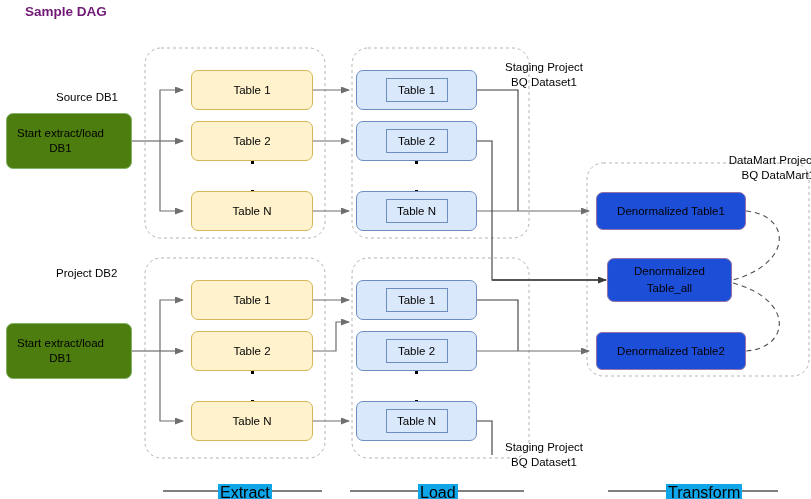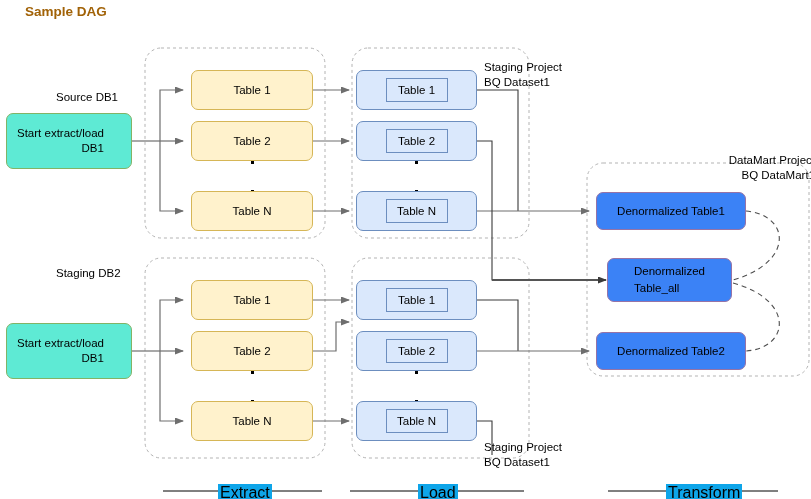--- a/index.html
+++ b/index.html
@@ -26,51 +26,52 @@
     color: #000000;
     white-space: pre;
     line-height: 14px;
   }
   .title {
     position: absolute;
     left: 25px;
     top: 4px;
     font-size: 13.5px;
     font-weight: bold;
-    color: #a16207;
+    color: #701a75;
     text-align: center;
   }
   .node {
     position: absolute;
     box-sizing: border-box;
     border-radius: 7px;
     display: flex;
     align-items: center;
     justify-content: center;
     font-size: 11.5px;
     color: #000000;
+    text-align: center;
   }
   .node-green {
-    background: #5eead4;
+    background: #4d7c0f;
     border: 1px solid #82b366;
     justify-content: flex-start;
     padding-left: 10px;
-    text-align: right;
+    text-align: center;
     line-height: 15px;
   }
   .node-yellow {
     background: #fff2cc;
     border: 1px solid #d6b656;
   }
   .node-blue {
     background: #dae8fc;
     border: 1px solid #6c8ebf;
   }
   .node-purple {
-    background: #3b82f6;
+    background: #1d4ed8;
     border: 1px solid #9673a6;
     line-height: 17px;
   }
   .inner-box {
     box-sizing: border-box;
     background: #dae8fc;
     border: 1px solid #6c8ebf;
     width: 62px;
     height: 24px;
     display: flex;
@@ -88,21 +89,21 @@
   .dots span {
     display: block;
     width: 3px;
     height: 3px;
     background: #000000;
   }
   .grp-label {
     position: absolute;
     font-size: 11.5px;
     color: #000000;
-    text-align: left;
+    text-align: center;
     line-height: 14.5px;
     white-space: pre-line;
   }
   .legend-label {
     position: absolute;
     font-size: 16px;
     color: #000000;
     background: #0ea5e9;
     padding: 0 2px;
   }
@@ -189,21 +190,21 @@
   </g>
 
   <g>
     <line x1="163" y1="491" x2="322" y2="491" stroke="#000000" stroke-width="1"></line>
     <line x1="350" y1="491" x2="524" y2="491" stroke="#000000" stroke-width="1"></line>
     <line x1="608" y1="491" x2="778" y2="491" stroke="#000000" stroke-width="1"></line>
   </g>
 </svg>
 
 <div class="lbl" style="left:56px; top:48px;margin-top:42px;">Source DB1</div>
-<div class="lbl" style="left:56px; top:266px;">Staging DB2</div>
+<div class="lbl" style="left:56px; top:266px;">Project DB2</div>
 
 <div class="node node-green" style="left:6px; top:113px; width:126px; height:56px;">
   <span style="white-space:pre-line">Start extract/load
 DB1</span>
 </div>
 <div class="node node-green" style="left:6px; top:323px; width:126px; height:56px;">
   <span style="white-space:pre-line">Start extract/load
 DB1</span>
 </div>
 
@@ -283,19 +284,19 @@
 <div class="grp-label" style="left:690px; top:153px; width:125px; text-align:right;">DataMart Project
 BQ DataMart1</div>
 
 <div class="node node-purple" style="left:596px; top:192px; width:150px; height:38px;">
   <span style="white-space:pre-line">Denormalized Table1</span>
 </div>
 <div class="node node-purple" style="left:607px; top:258px; width:125px; height:44px;">
   <span style="white-space:pre-line">Denormalized
 Table_all</span>
 </div>
-<div class="node node-purple" style="left:596px; top:332px; width:150px; height:38px;">
+<div class="node node-purple" style="left:596px; top:332px; width:150px; height:38px;border-radius:6px;">
   <span style="white-space:pre-line">Denormalized Table2</span>
 </div>
 
 <div class="legend-label" style="left:218px; top:484px;">Extract</div>
 <div class="legend-label" style="left:418px; top:484px;text-decoration:underline;">Load</div>
 <div class="legend-label" style="left:666px; top:484px;">Transform</div>
 
 </body></html>

